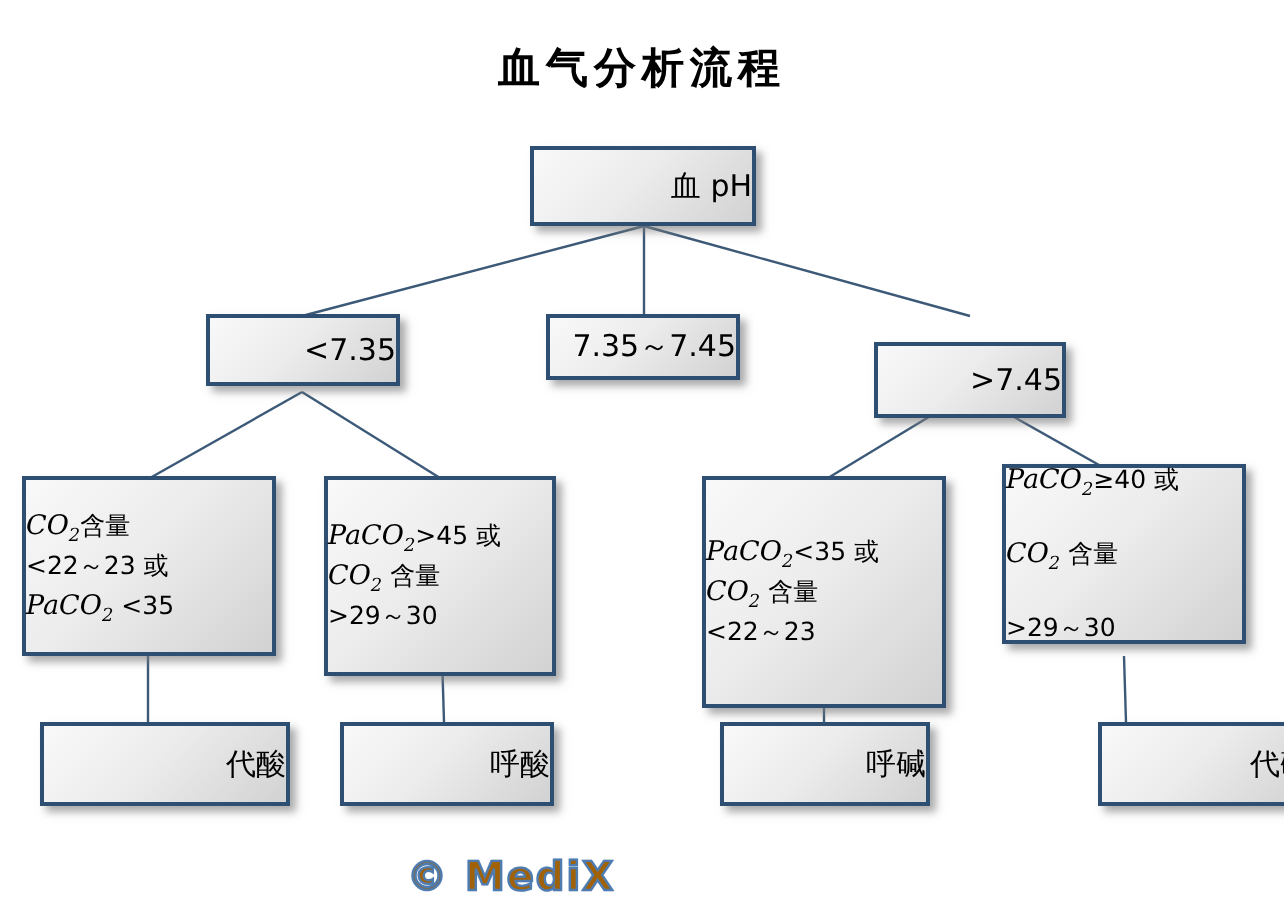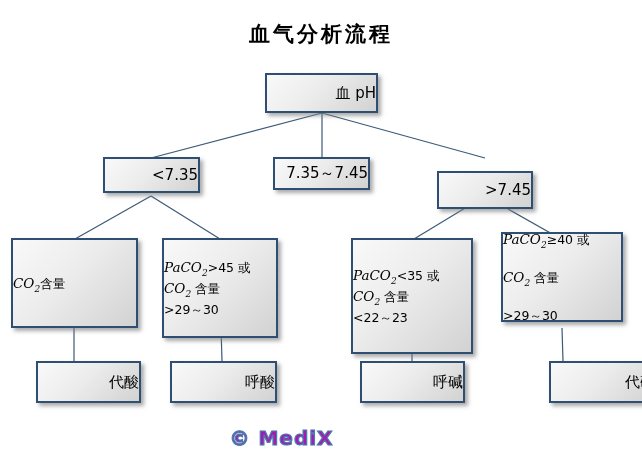--- a/index.html
+++ b/index.html
@@ -38,32 +38,31 @@
   sub.f{font-size:9px;line-height:0;}
   
   .n-root{left:265px;top:73px;width:113px;height:40px;}
   .n-low{left:103px;top:157px;width:97px;height:36px;}
   .n-normal{left:273px;top:157px;width:97px;height:33px;}
   .n-high{left:437px;top:171px;width:96px;height:38px;}
   .n-critA{left:11px;top:238px;width:127px;height:90px;}
   .n-critB{left:162px;top:238px;width:116px;height:100px;}
   .n-critC{left:351px;top:238px;width:122px;height:116px;}
   .n-critD{left:501px;top:232px;width:122px;height:90px;gap:17px;}
-  .n-resA{left:36px;top:361px;width:105px;height:42px;}
+  .n-resA{left:20px;top:361px;width:125px;height:42px;}
   .n-resB{left:170px;top:361px;width:107px;height:42px;}
   .n-resC{left:360px;top:361px;width:105px;height:42px;}
   .n-resD{left:510px;top:361px;width:108px;height:42px;margin-left:39px;}
   .watermark{
     position:absolute;left:0;top:426px;width:511px;
     text-align:center;
     font-size:20px;font-weight:bold;letter-spacing:1px;
-    color:#a21caf;
+    color:#a16207;
     -webkit-text-stroke:1.2px #4f7cb0;
     text-shadow:0 0 1px #4f7cb0;
-    padding-left:26px;
   }
 </style>
 </head>
 <body>
 
 <div id="canvas">
 
   <div class="title">血气分析流程</div>
 
   <svg class="connectors" viewBox="0 0 642 453">
@@ -89,20 +88,22 @@
   </div>
   <div class="node n-normal">
     <span>7.35～7.45</span>
   </div>
   <div class="node n-high">
     <span>&gt;7.45</span>
   </div>
 
   <div class="node crit n-critA">
     <div class="cline"><span class="f">CO</span><sub class="f">2</sub><span>含量</span></div>
+    <div class="cline"><span class="f"></span><sub class="f"></sub><span>&lt;22～23 或</span></div>
+    <div class="cline"><span class="f">PaCO</span><sub class="f">2</sub><span> &lt;35</span></div>
   </div>
 
   <div class="node crit n-critB">
     <div class="cline"><span class="f">PaCO</span><sub class="f">2</sub><span>&gt;45 或</span></div>
     <div class="cline"><span class="f">CO</span><sub class="f">2</sub><span> 含量</span></div>
     <div class="cline"><span class="f"></span><sub class="f"></sub><span>&gt;29～30</span></div>
   </div>
 
   <div class="node crit n-critC">
     <div class="cline"><span class="f">PaCO</span><sub class="f">2</sub><span>&lt;35 或</span></div>

